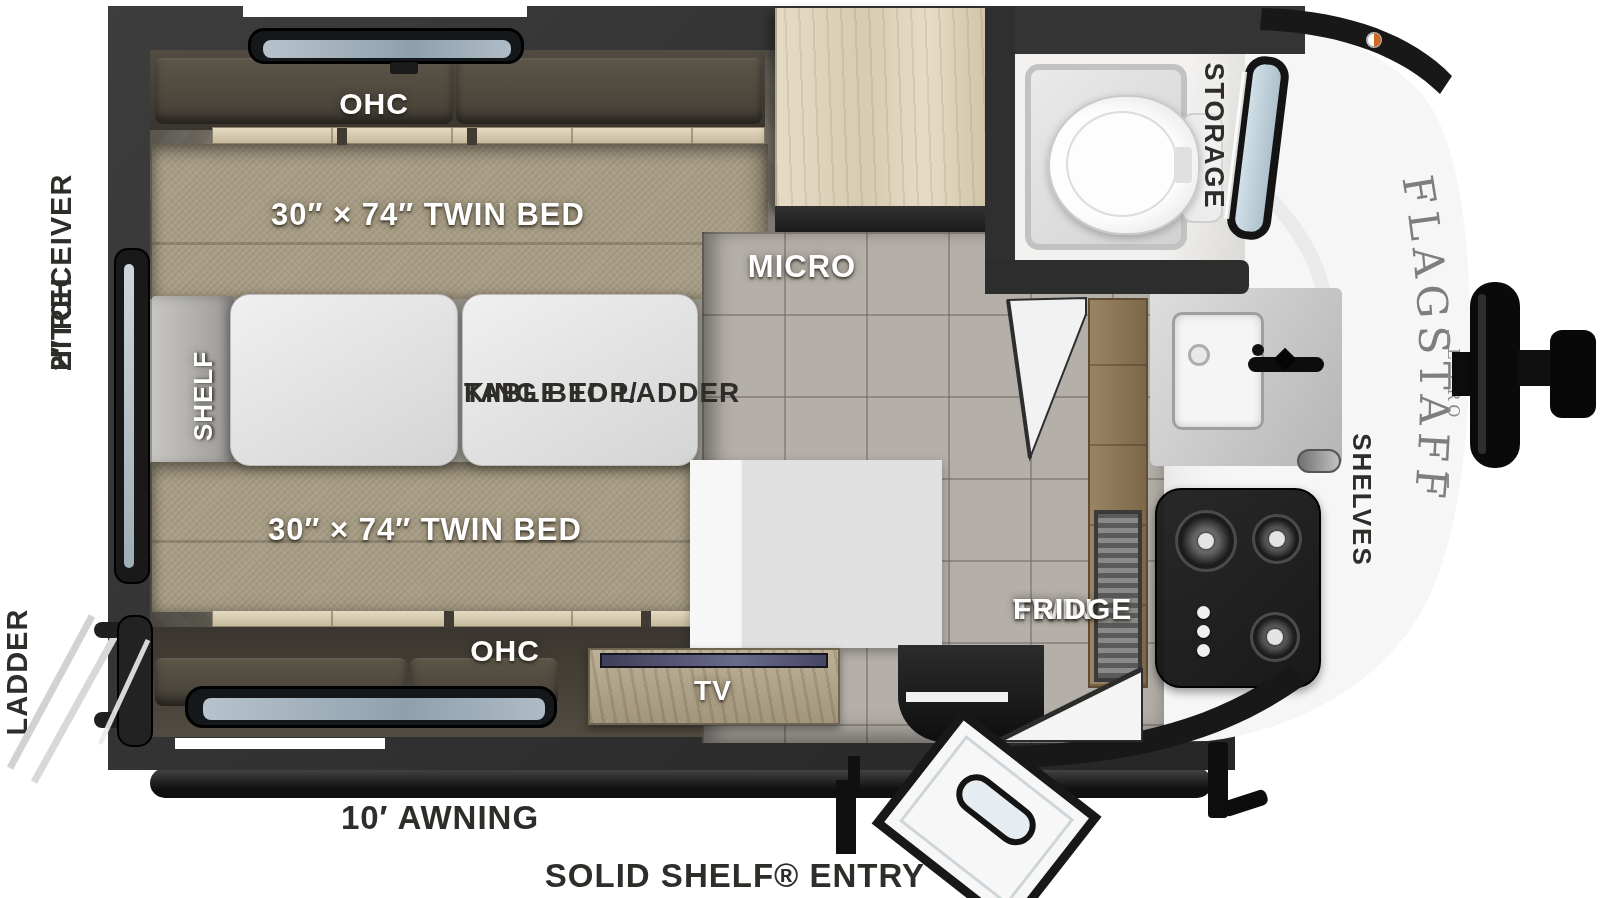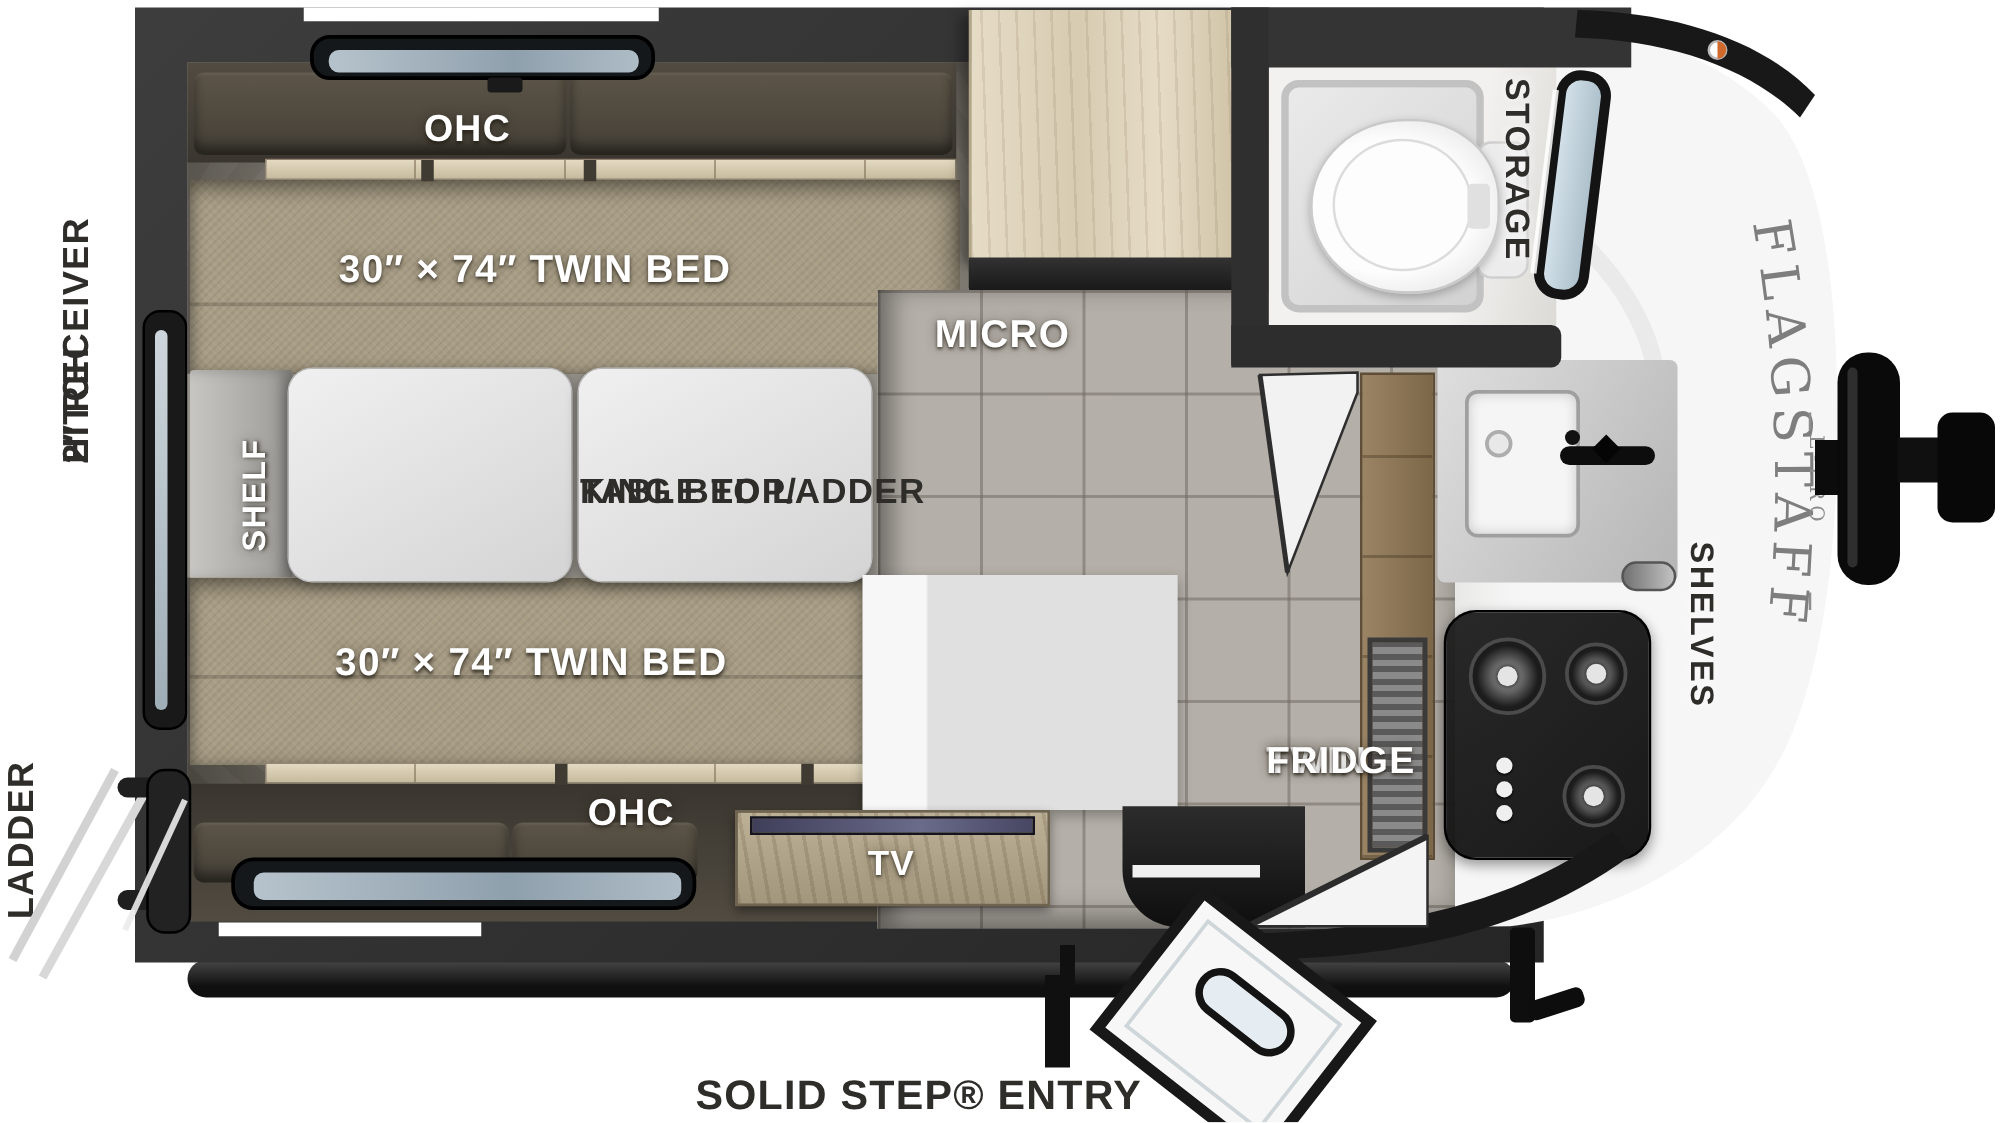--- a/index.html
+++ b/index.html
@@ -203,21 +203,22 @@
 </head>
 <body>
 
 <div class="stage">
 
   <div class="lbl lk rn90" id="hitch-label">
     <div>2″ RECEIVER</div>
     <div>HITCH</div>
   </div>
   <div class="lbl lk rn90" id="ladder-label">LADDER</div>
-  <div class="lbl lk" id="entry-label">SOLID STEP® ENTRY</div>
+  <div class="lbl lk" id="awning-label">10′ AWNING</div>
+  <div class="lbl lk" id="entry-label">SOLID SHELF® ENTRY</div>
 
   <div id="awning-bar"></div>
   <div id="wall"></div>
   <div id="win-top"></div>
   <div id="win-bottom"></div>
   <div id="rear-window">
       <i></i>
     </div>
 
   <div id="interior"></div>

